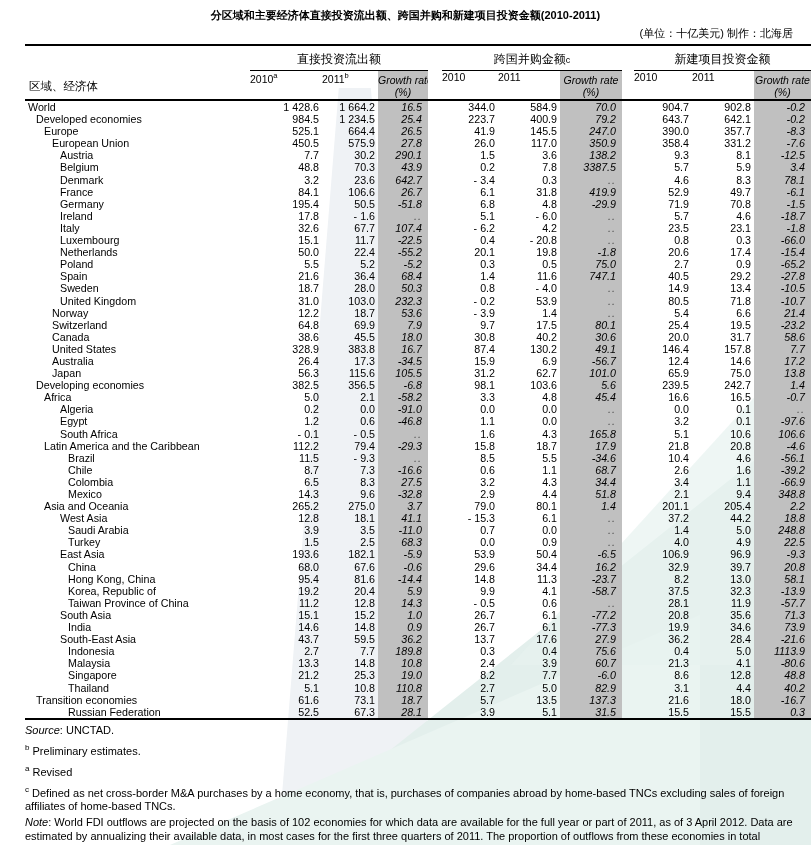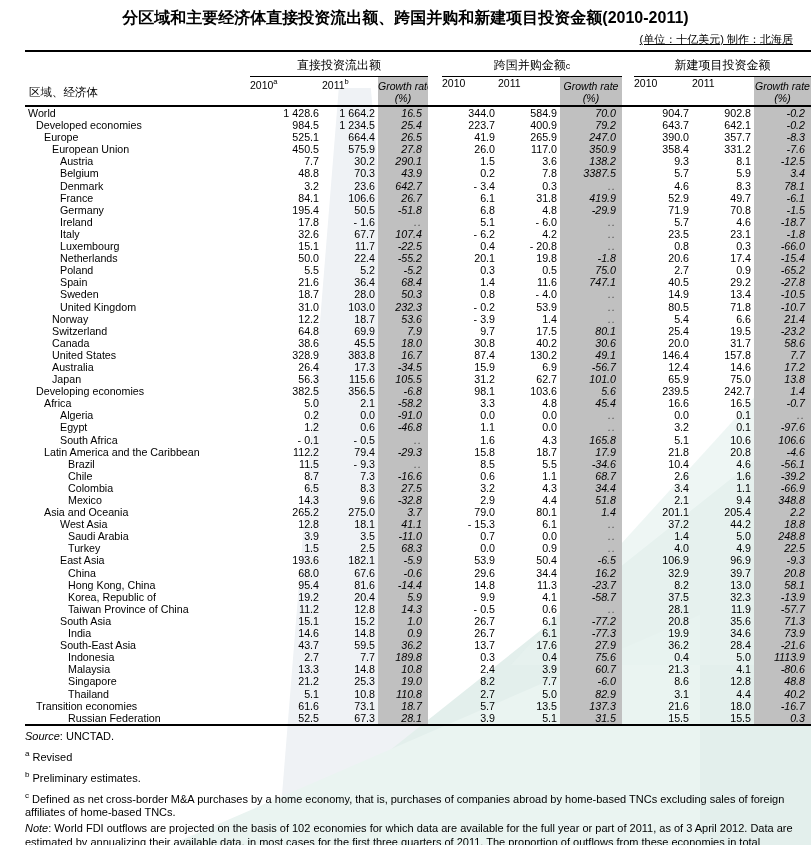--- a/index.html
+++ b/index.html
@@ -6,22 +6,22 @@
   body{font-family:"Liberation Sans",sans-serif;background:#fff;color:#000;position:relative;}
   .page{position:relative;width:811px;height:845px;}
   
   .wm{position:absolute;z-index:0;}
   #wm-ribbon{left:278px;top:88px;width:160px;height:757px;background:#eff2f5;clip-path:polygon(38% 0,58% 0,100% 100%,0 100%);}
   #wm-teal1{right:0;bottom:0;width:540px;height:430px;background:#e3efec;clip-path:polygon(100% 0,100% 100%,0 100%);}
   #wm-teal2{left:170px;bottom:0;width:530px;height:250px;background:#eaf4f1;clip-path:polygon(0 100%,100% 8%,100% 100%);}
   #wm-teal3{right:0;bottom:180px;width:300px;height:330px;background:#e7f2ef;clip-path:polygon(100% 0,100% 100%,0 100%);opacity:.7;}
   .content{position:relative;z-index:1;}
 
-  .title{padding-top:8px;text-align:center;font-size:16px;font-weight:bold;letter-spacing:0px;}
-  .subtitle{text-align:right;padding-right:18px;font-size:11px;margin-top:3px;text-decoration:underline;}
+  .title{padding-top:8px;text-align:center;font-size:11px;font-weight:bold;letter-spacing:0px;}
+  .subtitle{text-align:right;padding-right:18px;font-size:11px;margin-top:3px;}
 
   table{border-collapse:collapse;table-layout:fixed;width:786px;margin-left:25px;margin-top:3px;border-top:2px solid #000;}
   th,td{padding:0;white-space:nowrap;overflow:hidden;}
   thead th{font-weight:normal;}
   th.rowhdr{text-align:left;vertical-align:bottom;font-size:11.5px;padding:0 0 5px 4px;border-bottom:2px solid #000;}
   th.grp{font-size:12px;text-align:center;border-bottom:1px solid #000;padding:5px 0 2px 0;}
   th.grp .supc{font-size:9px;}
   tr.subhdr th{border-bottom:2px solid #000;font-size:10.5px;vertical-align:top;}
   tr.subhdr th.yr{text-align:left;padding-top:0;}
   tr.subhdr th.yr sup{font-size:7.5px;}
@@ -133,21 +133,21 @@
             <td class="num">642.1</td>
             <td class="num growth">-0.2</td>
           </tr>
           <tr class="agg">
             <td class="lbl ind2">Europe</td>
             <td class="num">525.1</td>
             <td class="num">664.4</td>
             <td class="num growth">26.5</td>
             <td class="sp"></td>
             <td class="num">41.9</td>
-            <td class="num">265.9</td>
+            <td class="num">145.5</td>
             <td class="num growth">247.0</td>
             <td class="sp"></td>
             <td class="num">390.0</td>
             <td class="num">357.7</td>
             <td class="num growth">-8.3</td>
           </tr>
           <tr class="agg">
             <td class="lbl ind3">European Union</td>
             <td class="num">450.5</td>
             <td class="num">575.9</td>
@@ -817,19 +817,19 @@
             <td class="sp"></td>
             <td class="num">15.5</td>
             <td class="num">15.5</td>
             <td class="num growth">0.3</td>
           </tr>
         </tbody>
     </table>
 
     <div class="footer">
       <div class="fline"><span class="it">Source</span><span>: UNCTAD.</span></div>
+      <div class="fline"><sup>b</sup> <span>Preliminary estimates.</span></div>
       <div class="fline"><sup>a</sup> <span>Revised</span></div>
-      <div class="fline"><sup>b</sup> <span>Preliminary estimates.</span></div>
       <p><sup>c</sup> <span>Defined as net cross-border M&amp;A purchases by a home economy, that is, purchases of companies abroad by home-based TNCs excluding sales of foreign affiliates of home-based TNCs.</span></p>
       <p><span class="it">Note</span><span>: World FDI outflows are projected on the basis of 102 economies for which data are available for the full year or part of 2011, as of 3 April 2012. Data are estimated by annualizing their available data, in most cases for the first three quarters of 2011. The proportion of outflows from these economies in total outflows from their respective region or subregion in 2010 is used to extrapolate 2011 regional data.</span></p>
     </div>
   </div>
 </div>
 
 </body></html>

